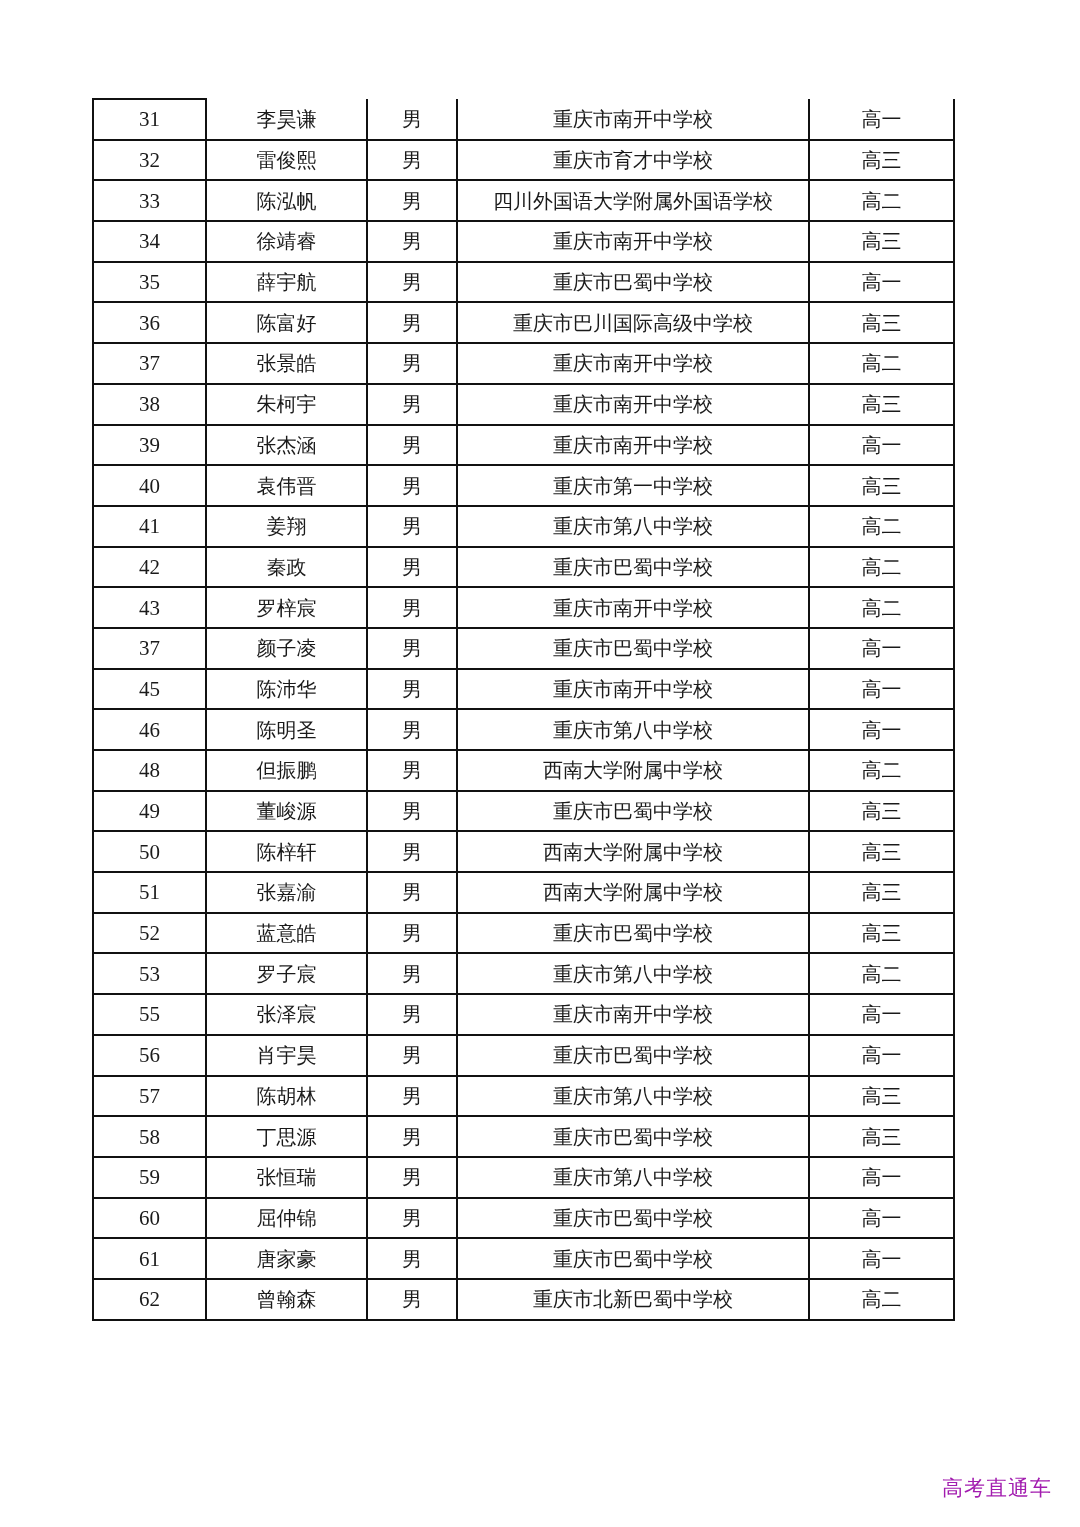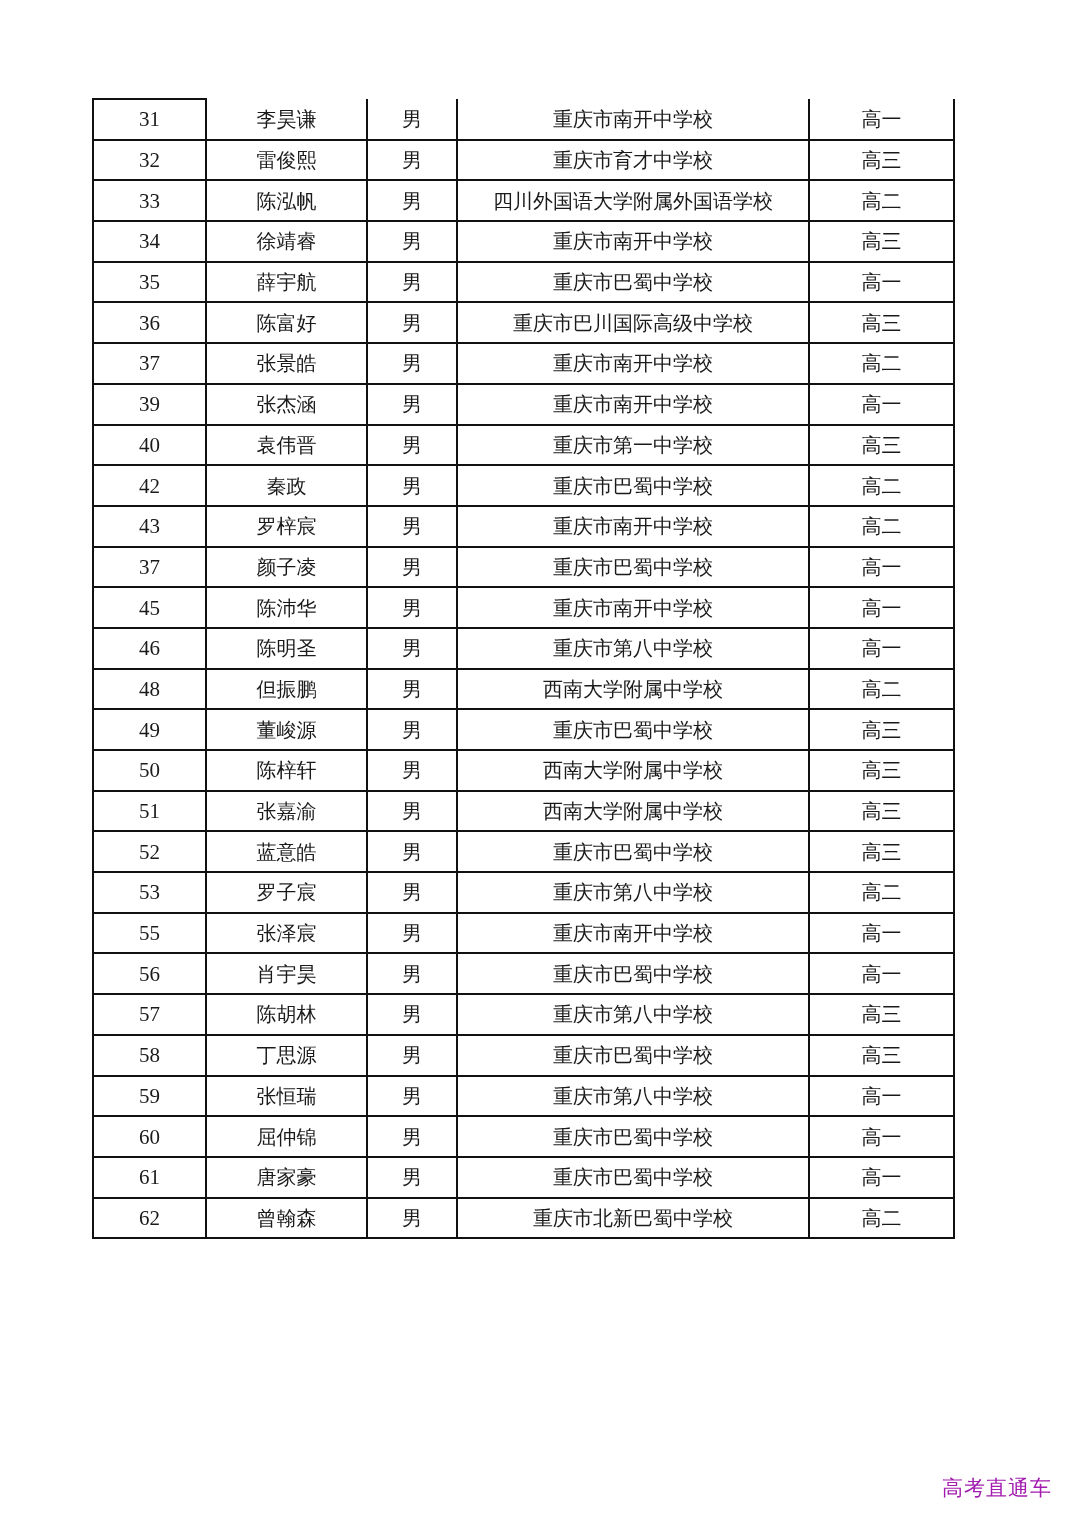--- a/index.html
+++ b/index.html
@@ -69,32 +69,46 @@
           <td class="c-grade">高三</td>
         </tr>
         <tr>
           <td class="c-no">37</td>
           <td class="c-name">张景皓</td>
           <td class="c-gender">男</td>
           <td class="c-school">重庆市南开中学校</td>
           <td class="c-grade">高二</td>
         </tr>
         <tr>
+          <td class="c-no">38</td>
+          <td class="c-name">朱柯宇</td>
+          <td class="c-gender">男</td>
+          <td class="c-school">重庆市南开中学校</td>
+          <td class="c-grade">高三</td>
+        </tr>
+        <tr>
           <td class="c-no">39</td>
           <td class="c-name">张杰涵</td>
           <td class="c-gender">男</td>
           <td class="c-school">重庆市南开中学校</td>
           <td class="c-grade">高一</td>
         </tr>
         <tr>
           <td class="c-no">40</td>
           <td class="c-name">袁伟晋</td>
           <td class="c-gender">男</td>
           <td class="c-school">重庆市第一中学校</td>
           <td class="c-grade">高三</td>
+        </tr>
+        <tr>
+          <td class="c-no">41</td>
+          <td class="c-name">姜翔</td>
+          <td class="c-gender">男</td>
+          <td class="c-school">重庆市第八中学校</td>
+          <td class="c-grade">高二</td>
         </tr>
         <tr>
           <td class="c-no">42</td>
           <td class="c-name">秦政</td>
           <td class="c-gender">男</td>
           <td class="c-school">重庆市巴蜀中学校</td>
           <td class="c-grade">高二</td>
         </tr>
         <tr>
           <td class="c-no">43</td>

